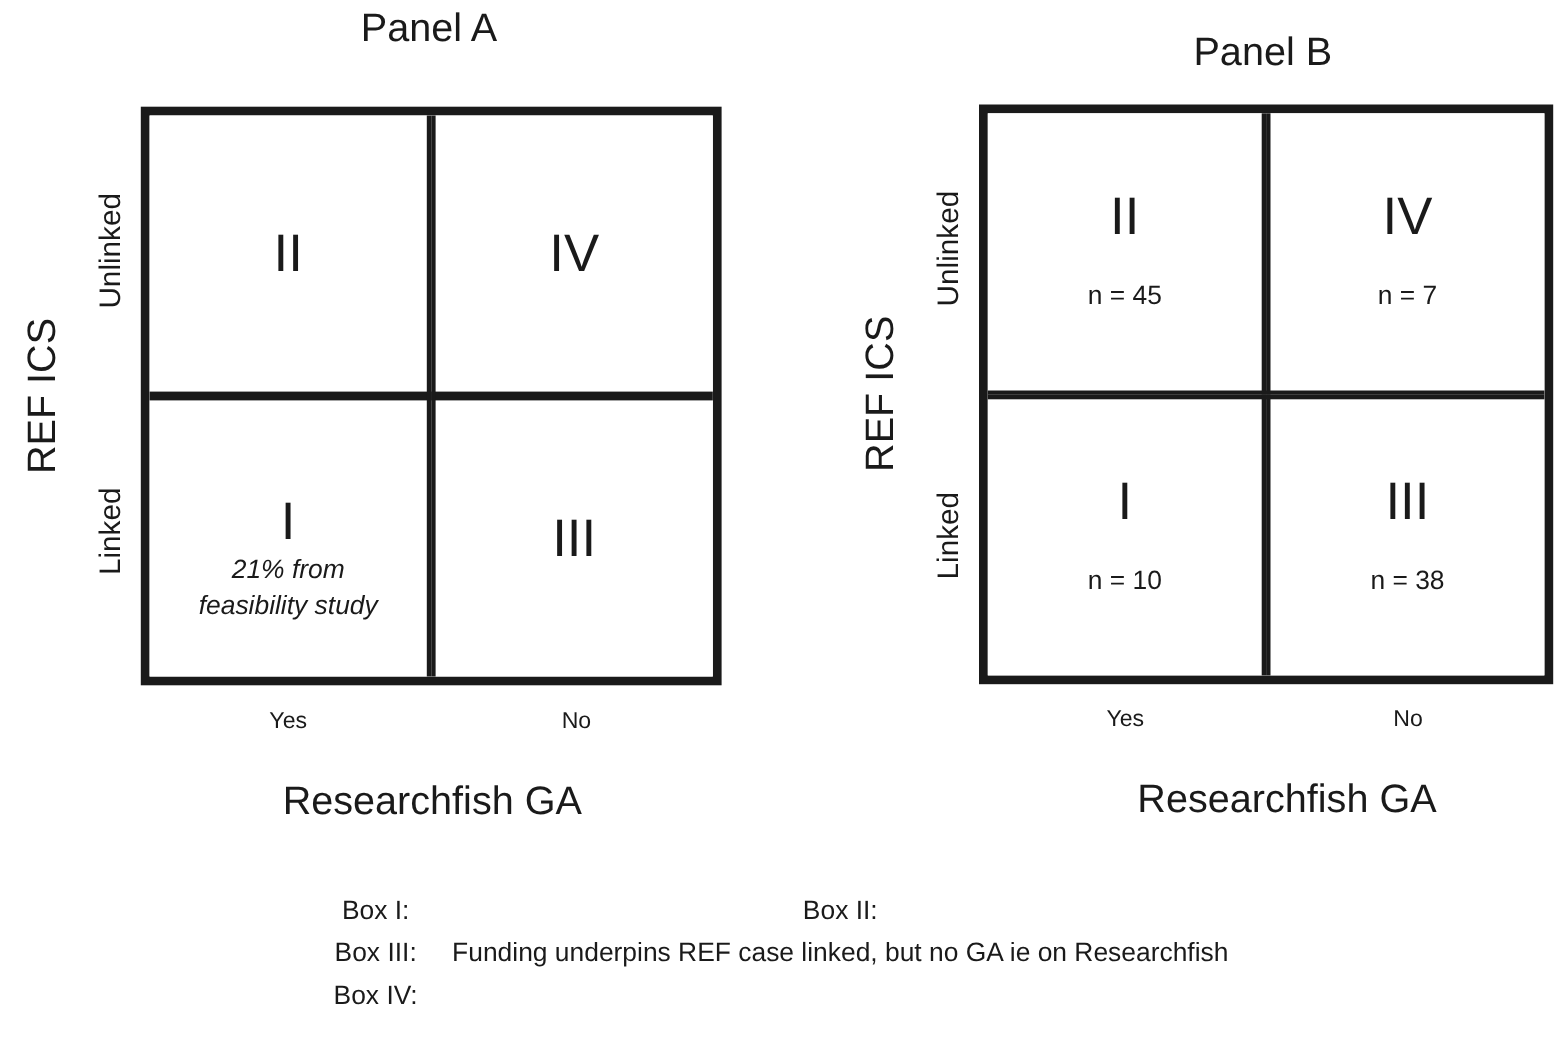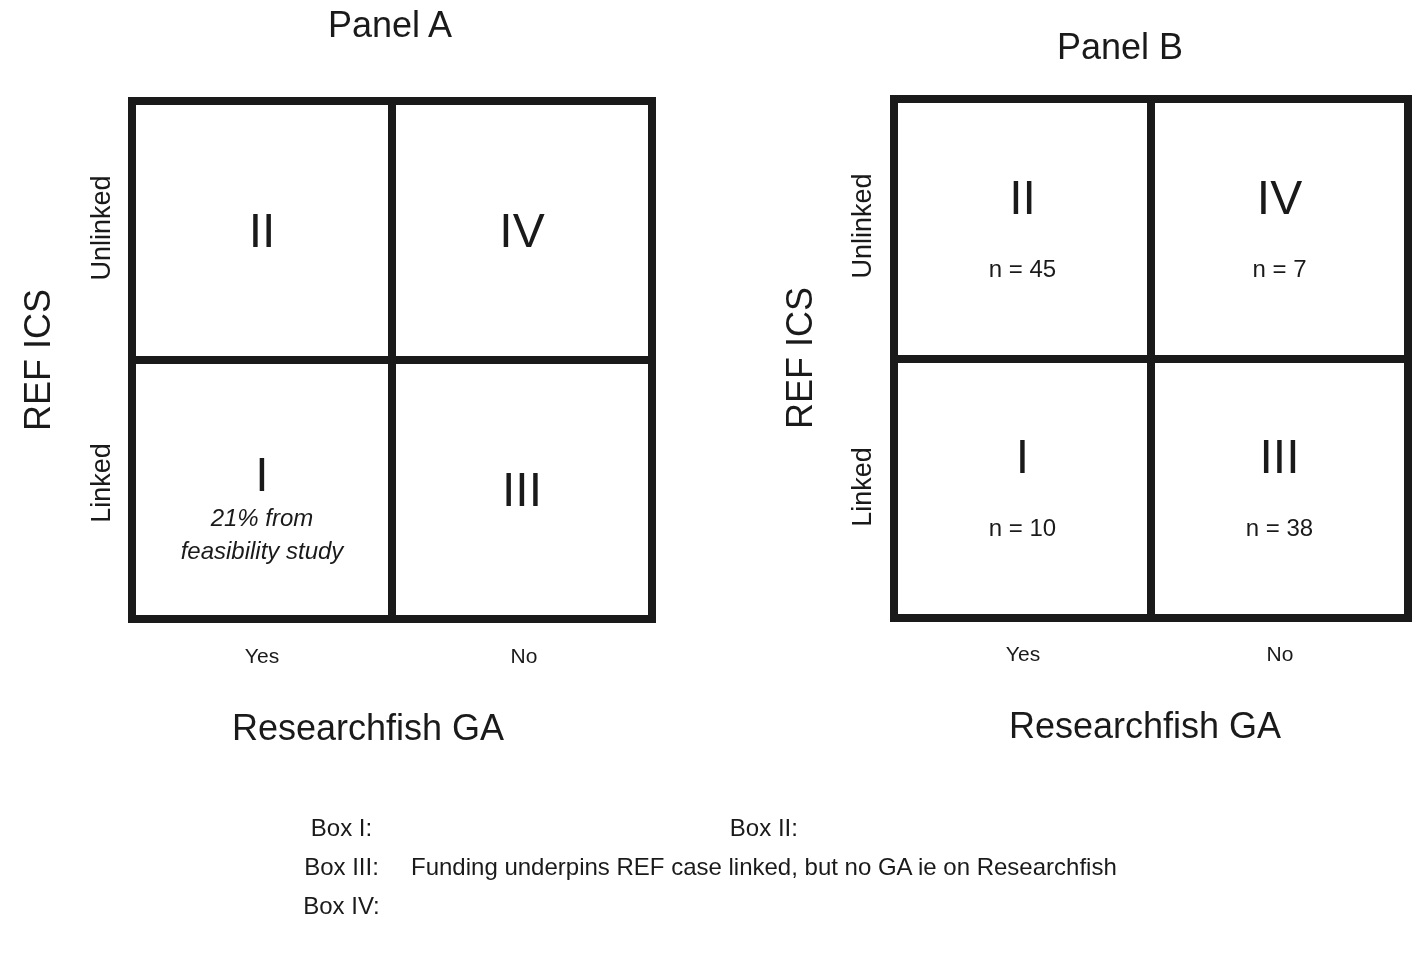--- a/index.html
+++ b/index.html
@@ -63,20 +63,21 @@
     line-height: 32px;
     white-space: nowrap;
     transform: translateX(-50%);
   }
   .axis-title-x {
     position: absolute;
     font-size: 36px;
     line-height: 44px;
     white-space: nowrap;
     transform: translateX(-50%);
+    margin-left: 25px;
   }
   .legend {
     position: absolute;
     left: 272px;
     top: 808px;
     display: grid;
     grid-template-columns: 139px auto;
     font-size: 24px;
     line-height: 39px;
     text-align: center;
@@ -113,21 +114,21 @@
         <div class="numeral">III</div>
       </div>
     </div>
 
     <div class="col-label" style="left:262px; top:640px;">Yes</div>
     <div class="col-label" style="left:524px; top:640px;">No</div>
     <div class="axis-title-x" style="left:368px; top:706px;">Researchfish GA</div>
   </section>
 
   <section>
-    <div class="panel-title" style="left:1120px; top:25px;">Panel B</div>
+    <div class="panel-title" style="left:1148px; top:25px;">Panel B</div>
 
     <div class="vlabel axis-title-y" style="left:800px; top:358px;">REF ICS</div>
     <div class="vlabel row-label" style="left:862px; top:226px;">Unlinked</div>
     <div class="vlabel row-label" style="left:862px; top:487px;">Linked</div>
 
     <div class="matrix matrix-b" style="left:890px; top:95px; width:522px; height:527px;">
       <div class="cell tl">
         <div class="numeral">II</div>
         <div class="count">n = 45</div>
       </div>

